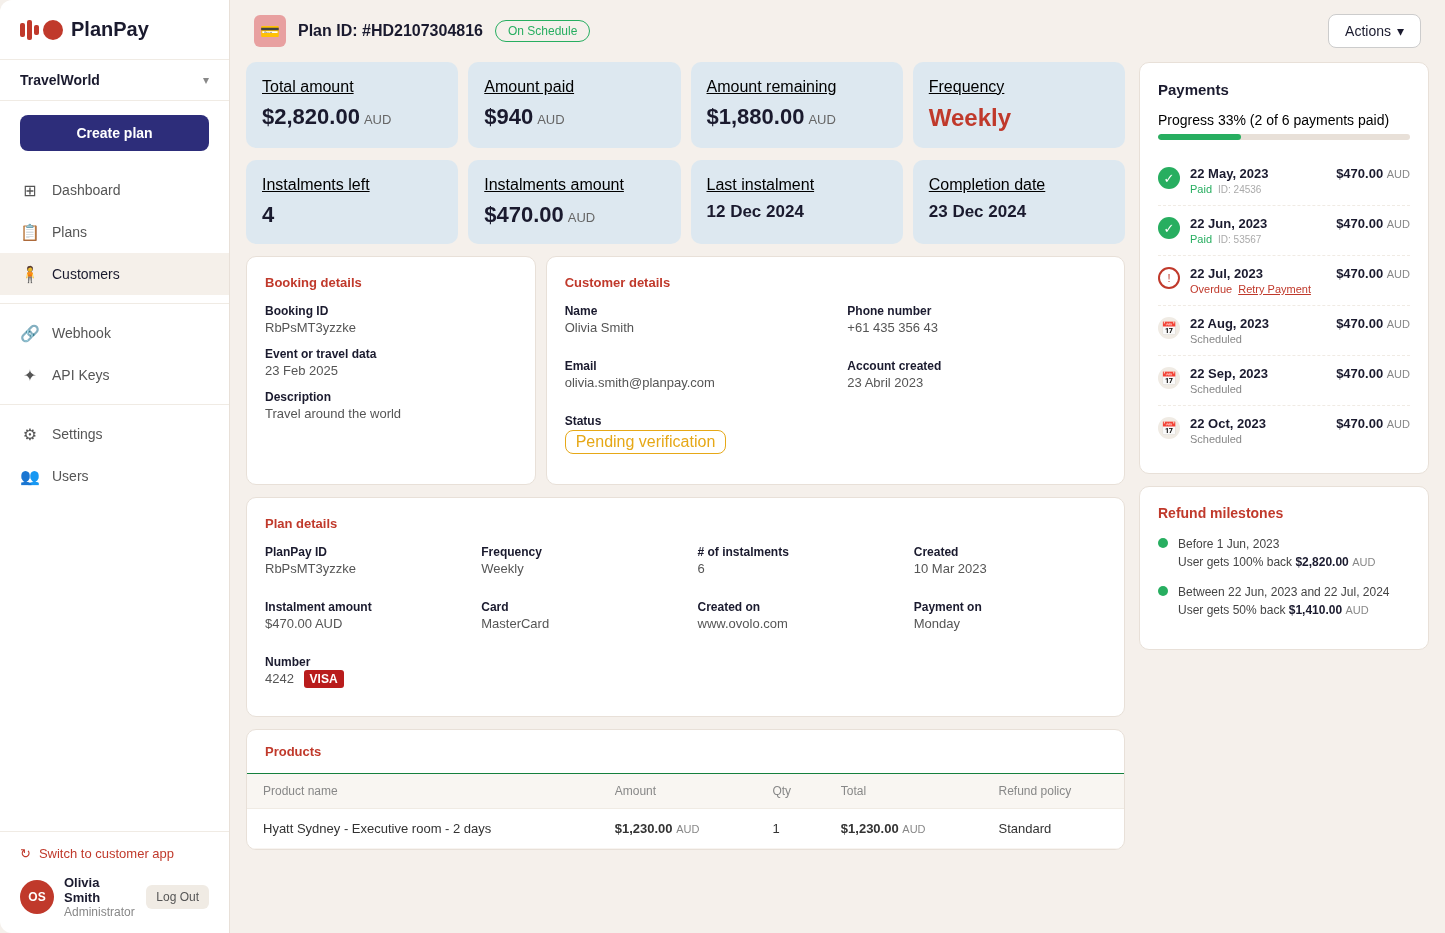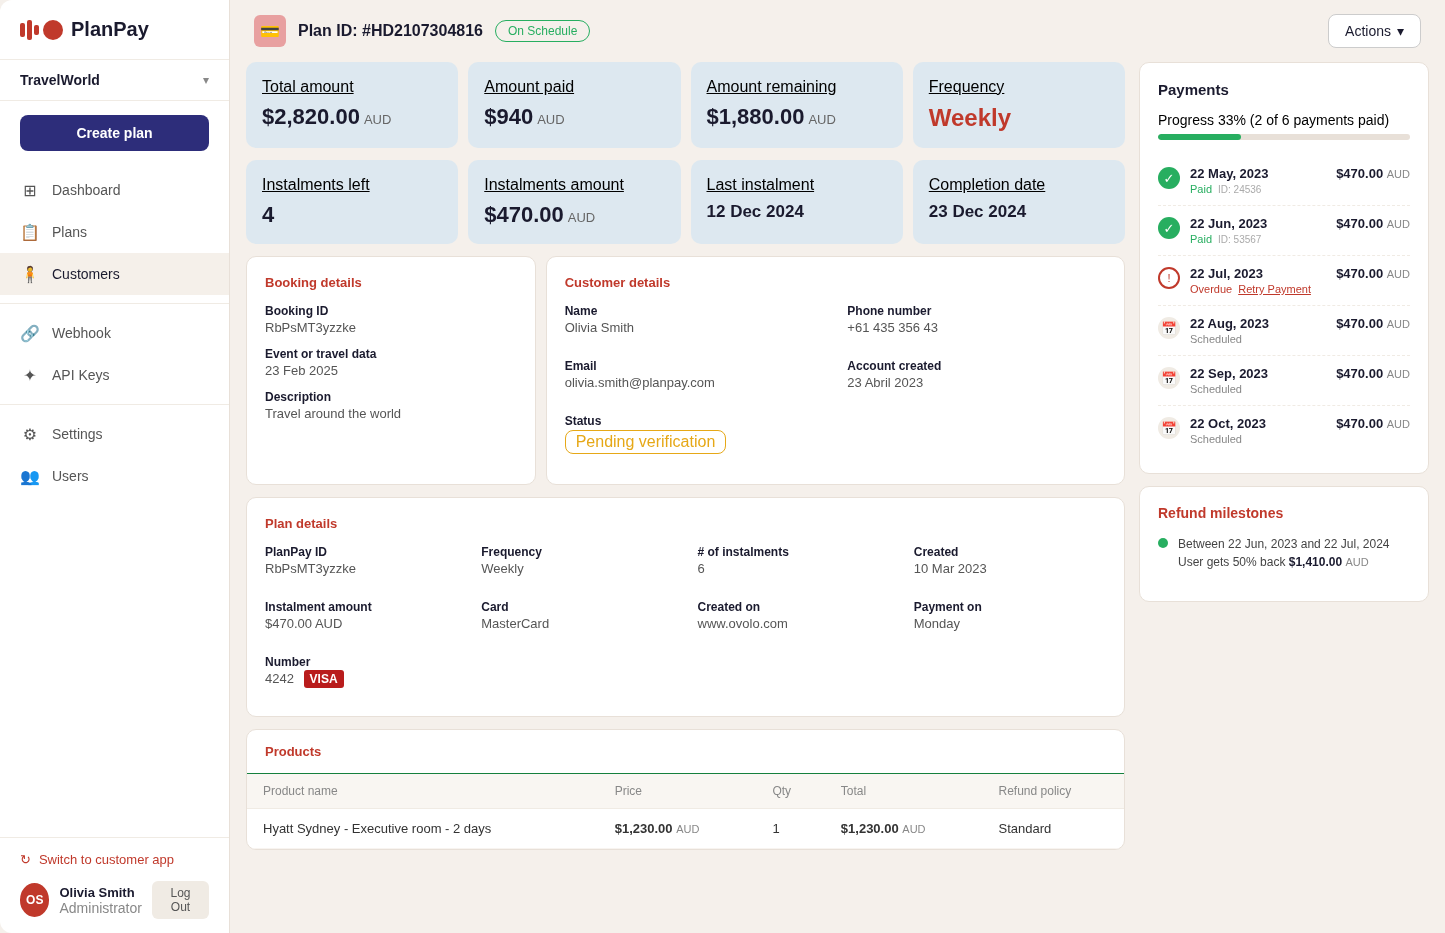--- a/index.html
+++ b/index.html
@@ -110,21 +110,21 @@
       background: #c0392b;
       color: #fff;
       display: flex;
       align-items: center;
       justify-content: center;
       font-size: 12px;
       font-weight: 700;
     }
     .user-info { flex: 1; }
     .user-name { font-weight: 600; font-size: 13px; color: #1a1a2e; }
-    .user-role { font-size: 14px; color: #888; text-align: center; }
+    .user-role { font-size: 12px; color: #888; }
     .logout-btn {
       background: #f0ebe4;
       border: none;
       border-radius: 6px;
       padding: 5px 10px;
       font-size: 12px;
       cursor: pointer;
       color: #555;
     }
 
@@ -642,21 +642,21 @@
       </div>
 
       <div class="products-card">
         <div class="products-header">
           <div class="detail-card-title" style="margin-bottom:0;">Products</div>
         </div>
         <table class="products-table">
           <thead>
             <tr>
               <th>Product name</th>
-              <th>Price</th>
+              <th>Amount</th>
               <th>Qty</th>
               <th>Total</th>
               <th>Refund policy</th>
             </tr>
           </thead>
           <tbody>
             <tr class="table-row">
               <td>Hyatt Sydney - Executive room - 2 days</td>
               <td>
                 <span class="price-bold">$1,230.00</span>
@@ -769,20 +769,29 @@
             <span class="payment-aud">AUD</span>
           </div>
         </div>
       </div>
 
       <div class="refund-card">
         <div class="refund-title">Refund milestones</div>
         <div class="refund-item">
           <div class="refund-dot"></div>
           <div class="refund-text">
+            <span>Before 1 Jun, 2023</span><br>
+            <span>User gets 100% back</span>
+            <span class="refund-amount"> <span>$2,820.00</span></span>
+            <span style="color:#888;font-size:11px;">AUD</span>
+          </div>
+        </div>
+        <div class="refund-item">
+          <div class="refund-dot"></div>
+          <div class="refund-text">
             <span>Between 22 Jun, 2023 and 22 Jul, 2024</span><br>
             <span>User gets 50% back</span>
             <span class="refund-amount"> <span>$1,410.00</span></span>
             <span style="color:#888;font-size:11px;">AUD</span>
           </div>
         </div>
       </div>
     </div>
   </div>
 </div>

